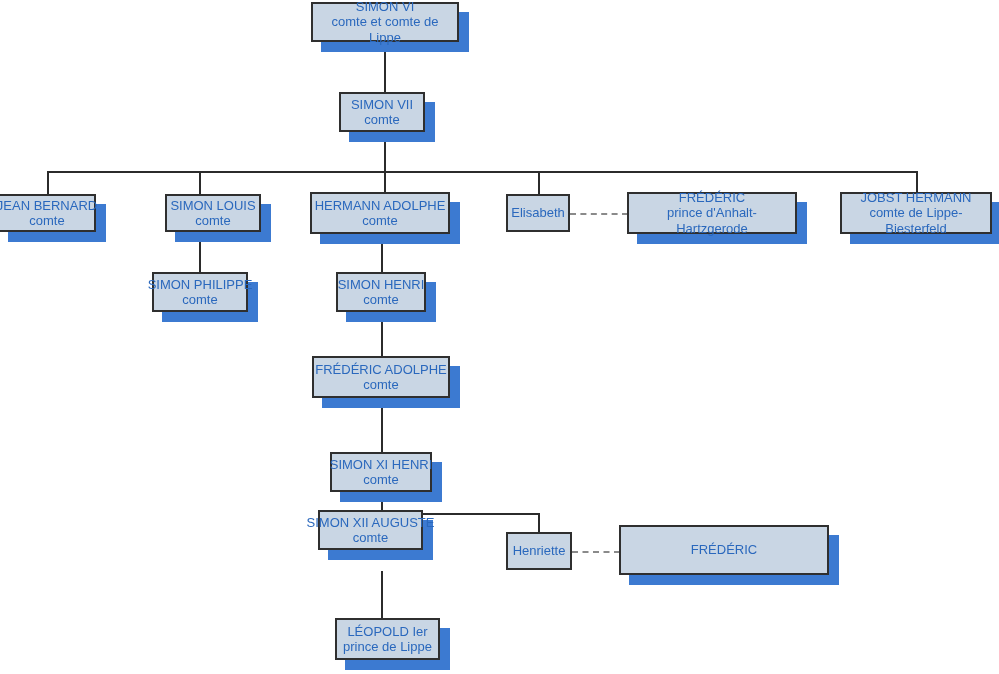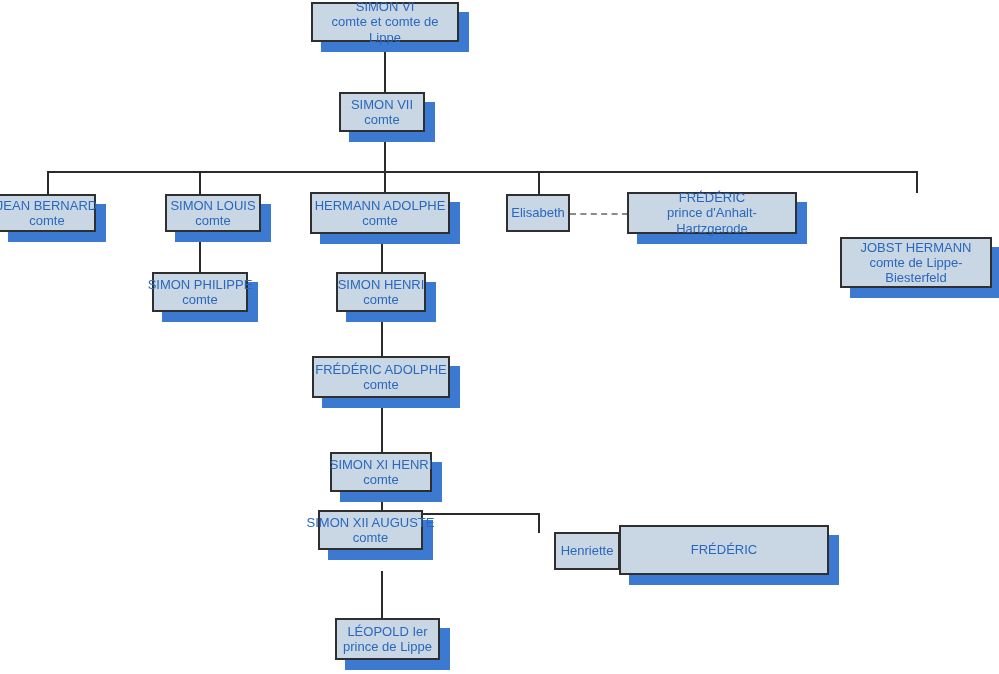--- a/index.html
+++ b/index.html
@@ -144,21 +144,21 @@
           <div class="nm">Elisabeth</div>
         </div>
       </div>
       <div class="node" style="left: 627px; top: 192px; width: 170px; height: 42px;">
         <div class="shadow"></div>
         <div class="boxface">
           <div class="nm">FRÉDÉRIC</div>
           <div class="ti">prince d'Anhalt-Hartzgerode</div>
         </div>
       </div>
-      <div class="node" style="left: 840px; top: 192px; width: 152px; height: 51px; margin-top: 45px;">
+      <div class="node" style="left: 840px; top: 192px; width: 152px; height: 42px;">
         <div class="shadow"></div>
         <div class="boxface">
           <div class="nm">JOBST HERMANN</div>
           <div class="ti">comte de Lippe-Biesterfeld</div>
         </div>
       </div>
       <div class="node" style="left: 152px; top: 272px; width: 96px; height: 40px; padding-left: 31px;">
         <div class="shadow"></div>
         <div class="boxface">
           <div class="nm">SIMON PHILIPPE</div>
@@ -186,21 +186,21 @@
           <div class="ti">comte</div>
         </div>
       </div>
       <div class="node" style="left: 318px; top: 510px; width: 105px; height: 40px;">
         <div class="shadow"></div>
         <div class="boxface">
           <div class="nm">SIMON XII AUGUSTE</div>
           <div class="ti">comte</div>
         </div>
       </div>
-      <div class="node noshadow" style="left: 506px; top: 532px; width: 66px; height: 38px; margin-left: 48px;">
+      <div class="node noshadow" style="left: 506px; top: 532px; width: 66px; height: 38px;">
         <div class="boxface">
           <div class="nm">Henriette</div>
         </div>
       </div>
       <div class="node" style="left: 619px; top: 525px; width: 210px; height: 50px;">
         <div class="shadow"></div>
         <div class="boxface">
           <div class="nm">FRÉDÉRIC</div>
         </div>
       </div>

